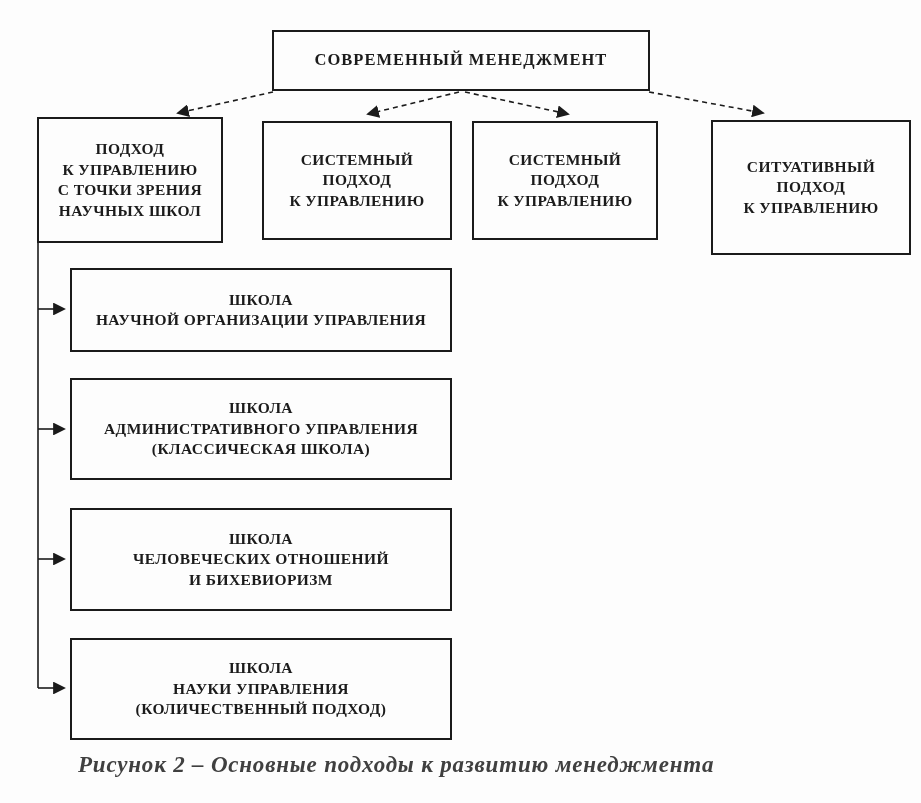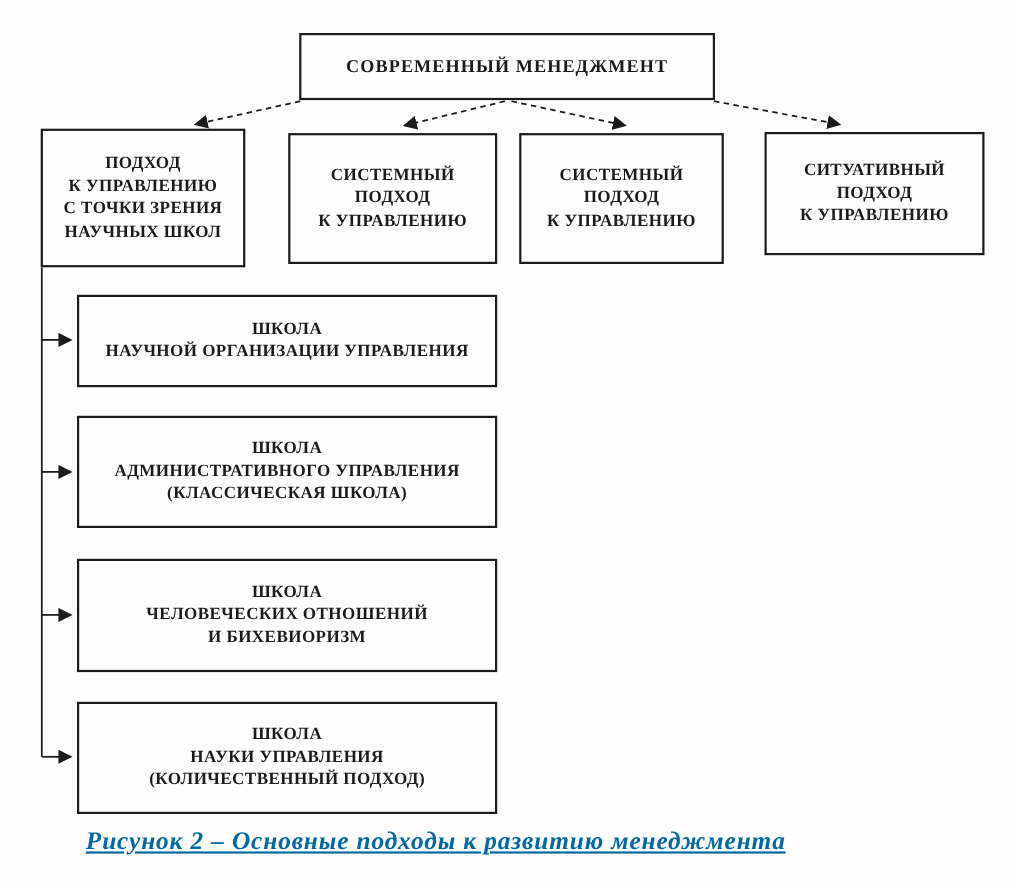--- a/index.html
+++ b/index.html
@@ -60,23 +60,22 @@
   }
   .caption {
     position: absolute;
     left: 78px;
     top: 752px;
     width: 800px;
     font-weight: bold;
     font-style: italic;
     font-size: 23px;
     letter-spacing: 0.8px;
-    color: #0369a1;
+    color: #404040;
     white-space: nowrap;
-    text-decoration: underline;
   }
 </style>
 </head>
 <body>
 
 <div class="canvas">
 
   <svg class="connector-layer" width="921" height="803" viewBox="0 0 921 803" xmlns="http://www.w3.org/2000/svg">
     <defs>
       <marker id="arrow" viewBox="0 0 10 10" refX="8.5" refY="5" markerWidth="8" markerHeight="8" orient="auto-start-reverse">
@@ -113,21 +112,21 @@
 ПОДХОД
 К УПРАВЛЕНИЮ</span>
   </div>
 
   <div class="box" style="left:472px; top:121px; width:186px; height:119px;">
     <span class="lbl">СИСТЕМНЫЙ
 ПОДХОД
 К УПРАВЛЕНИЮ</span>
   </div>
 
-  <div class="box" style="left:695px; top:120px; width:200px; height:112px;">
+  <div class="box" style="left:711px; top:120px; width:200px; height:135px;">
     <span class="lbl">СИТУАТИВНЫЙ
 ПОДХОД
 К УПРАВЛЕНИЮ</span>
   </div>
 
   <div class="box" style="left:70px; top:268px; width:382px; height:84px;">
     <span class="lbl">ШКОЛА
 НАУЧНОЙ ОРГАНИЗАЦИИ УПРАВЛЕНИЯ</span>
   </div>
 

